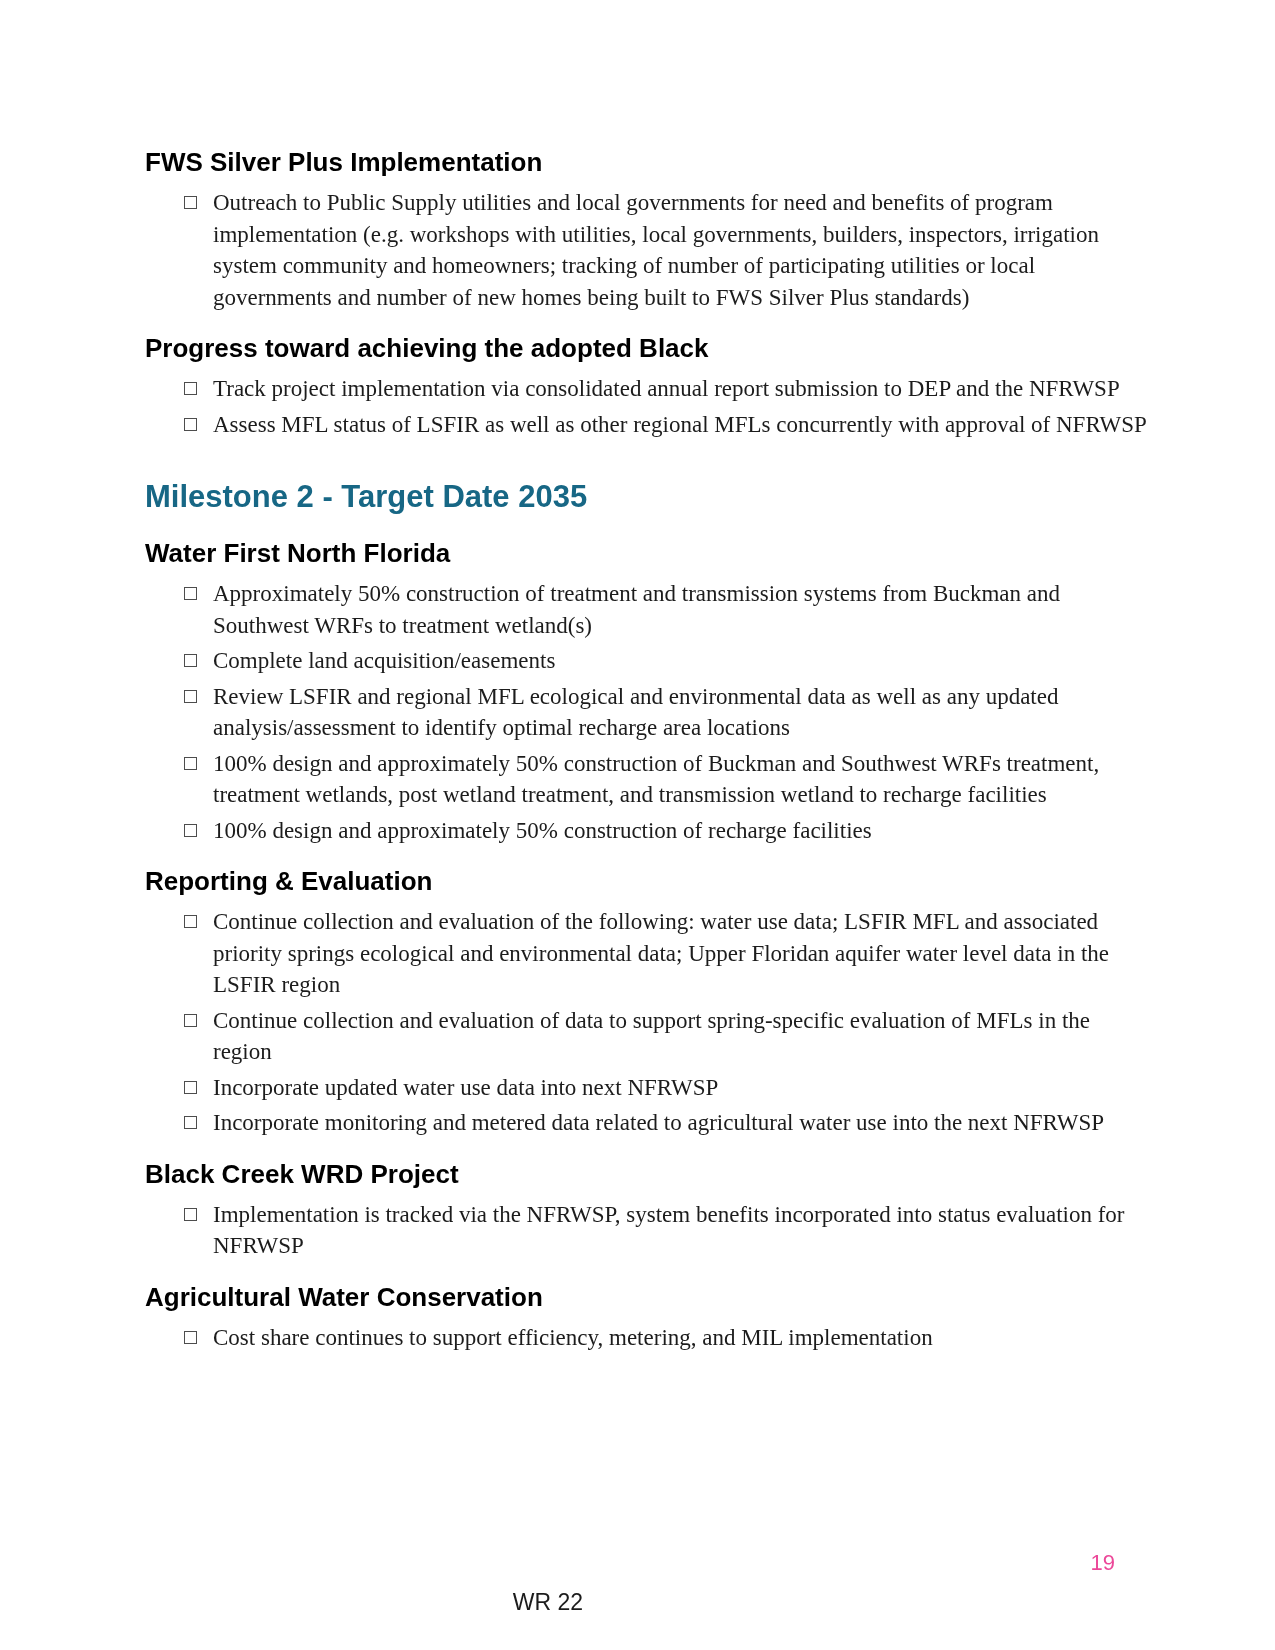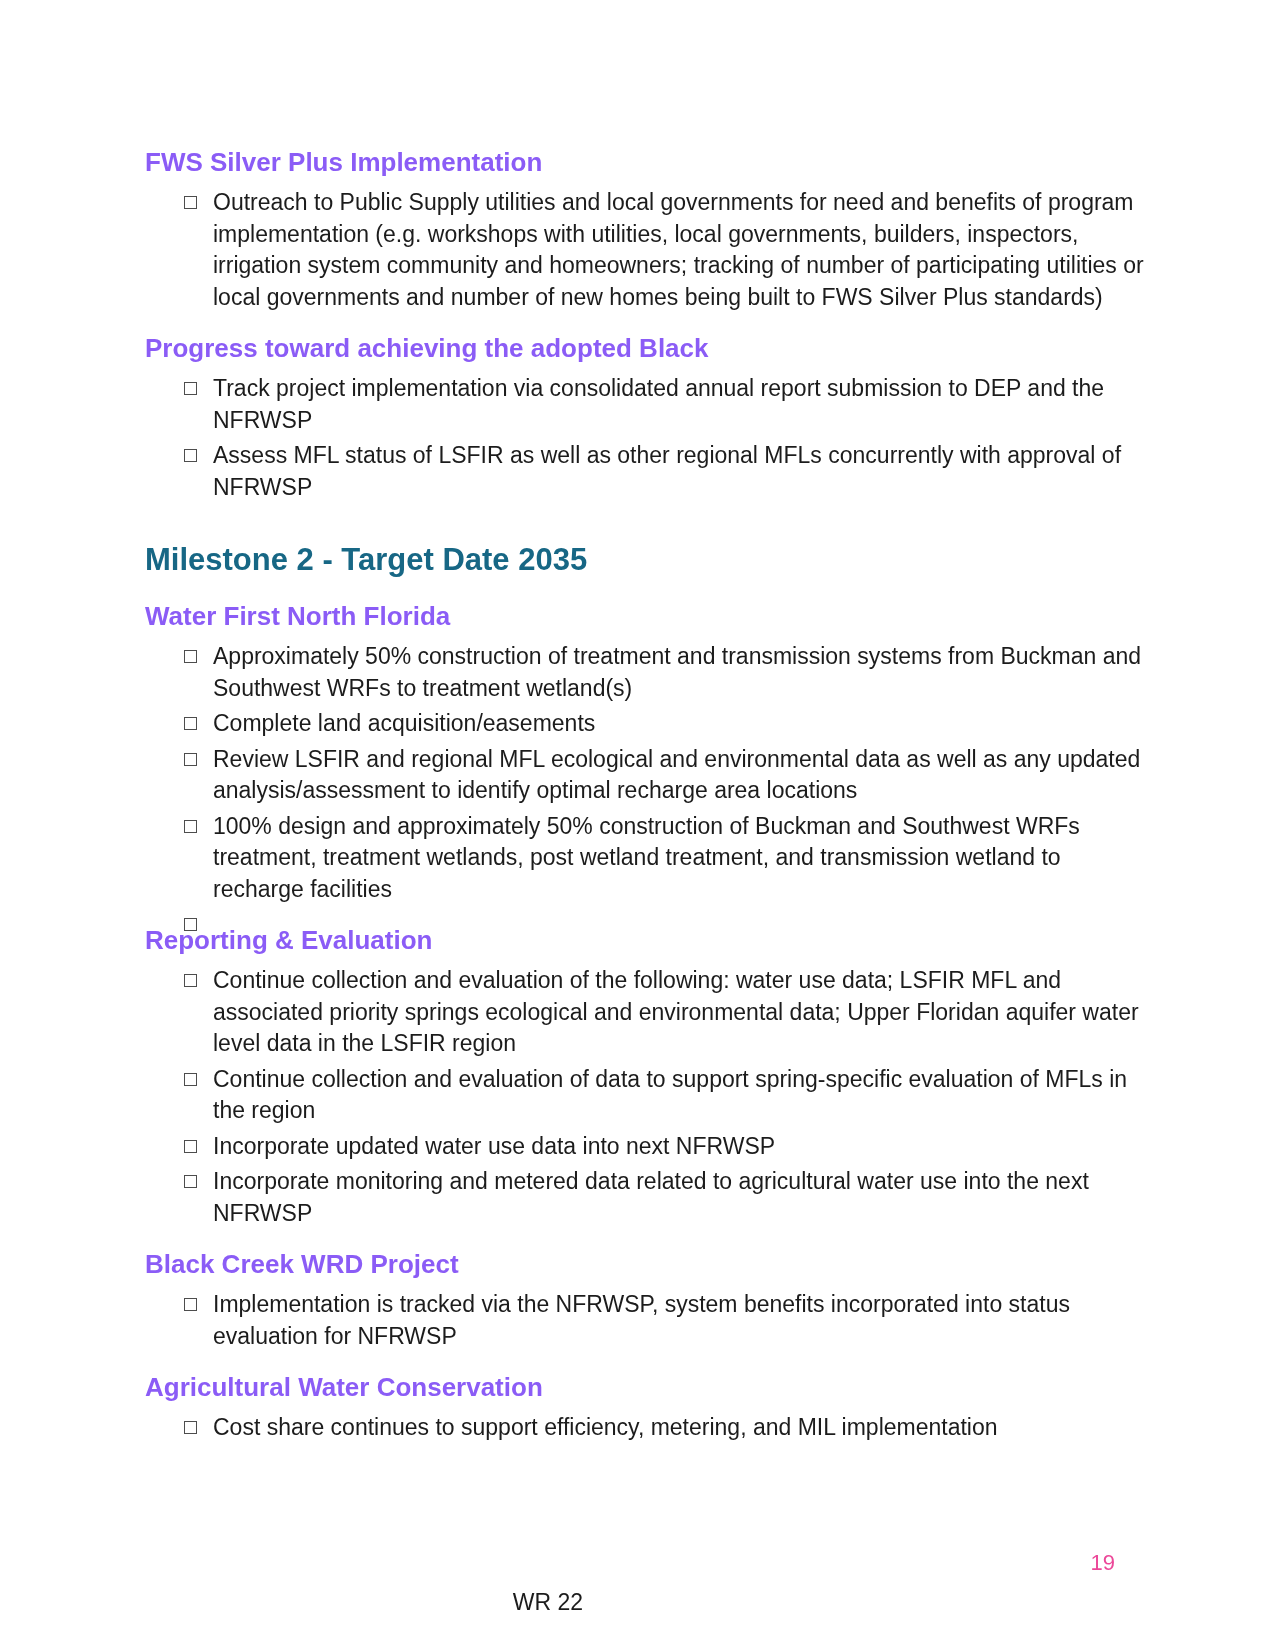--- a/index.html
+++ b/index.html
@@ -15,35 +15,36 @@
   .content {
     position: absolute;
     left: 145px;
     top: 147px;
     width: 1003px;
   }
   .section-heading {
     font-size: 26px;
     line-height: 31px;
     font-weight: bold;
-    color: #8b5cf6;
+    color: #000000;
     margin: 20px 0 9px 0;
   }
   .section:first-child .section-heading { margin-top: 0; }
   .milestone-heading {
     font-size: 31px;
     line-height: 38px;
     font-weight: bold;
     color: #176785;
     margin: 38px 0 22px 0;
   }
   ul.checklist {
     list-style: none;
     margin: 0;
     padding: 0;
+    font-family: Liberation Serif, serif;
   }
   ul.checklist li {
     position: relative;
     padding-left: 68px;
     font-size: 23px;
     line-height: 31.5px;
     margin-bottom: 4px;
     color: #1c1c1c;
   }
   .cb {
@@ -121,20 +122,21 @@
         <li>
           <span class="cb"></span>
           <span>Review LSFIR and regional MFL ecological and environmental data as well as any updated analysis/assessment to identify optimal recharge area locations</span>
         </li>
         <li>
           <span class="cb"></span>
           <span>100% design and approximately 50% construction of Buckman and Southwest WRFs treatment, treatment wetlands, post wetland treatment, and transmission wetland to recharge facilities</span>
         </li>
         <li>
           <span class="cb"></span>
+          <span>100% design and approximately 50% construction of recharge facilities</span>
         </li>
       </ul>
     </section>
 
     <section class="section">
       <h2 class="section-heading">Reporting &amp; Evaluation</h2>
       <ul class="checklist">
         <li>
           <span class="cb"></span>
           <span>Continue collection and evaluation of the following: water use data; LSFIR MFL and associated priority springs ecological and environmental data; Upper Floridan aquifer water level data in the LSFIR region</span>

